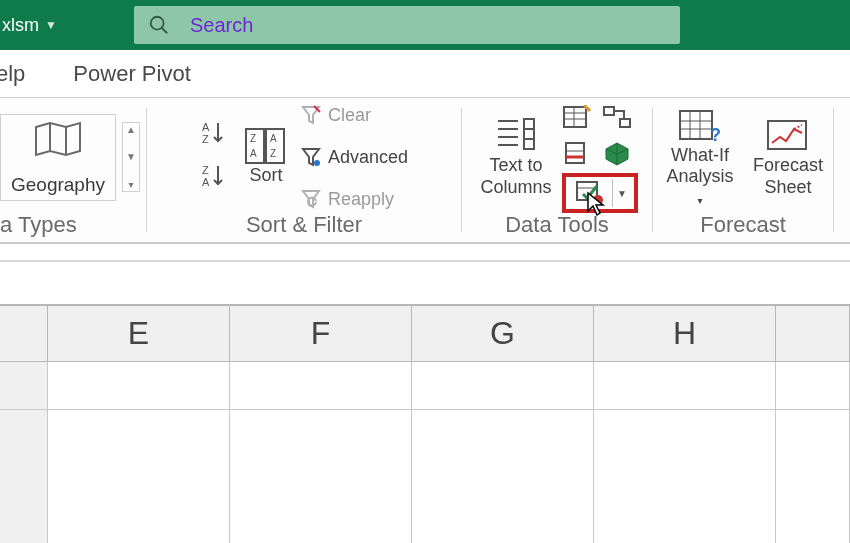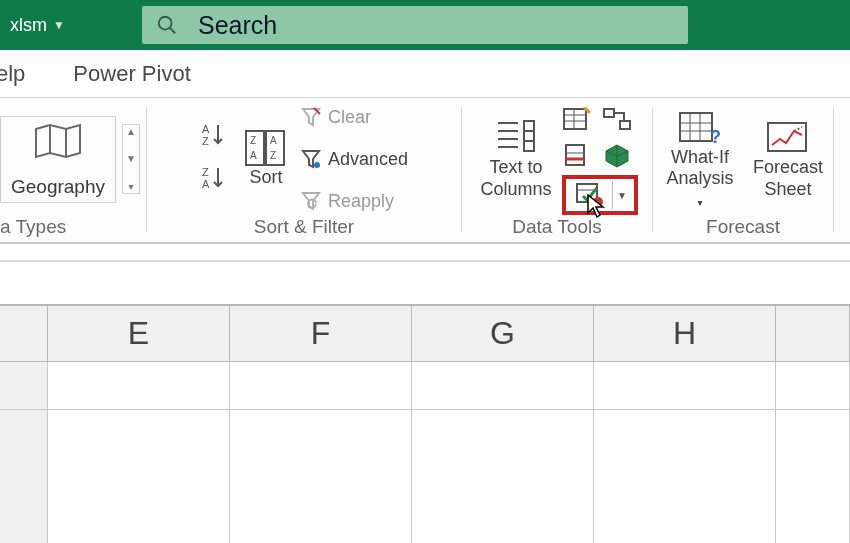--- a/index.html
+++ b/index.html
@@ -12,21 +12,21 @@
     overflow: hidden;
     font-size: 18px;
     color: #3a3a3a;
   }
   
   .titlebar {
     height: 50px;
     background: #0f7b4a;
     display: flex;
     align-items: center;
-    padding-left: 8px;
+    padding-left: 0px;
   }
   .filename-box {
     display: flex;
     align-items: center;
     color: #fff;
     font-size: 18px;
     padding-left: 2px;
     width: 56px;
     overflow: hidden;
     white-space: nowrap;
@@ -42,22 +42,22 @@
     width: 546px;
     background: #8dc7a8;
     border-radius: 2px;
     display: flex;
     align-items: center;
     padding: 0 14px;
   }
   .searchbox svg { flex: 0 0 auto; }
   .search-text {
     margin-left: 20px;
-    color: #0f172a;
-    font-size: 25px;
+    color: #6d28d9;
+    font-size: 20px;
   }
   
   .tabstrip {
     height: 48px;
     border-bottom: 1px solid #d5d5d5;
     display: flex;
     align-items: center;
     padding-left: 0px;
     gap: 40px;
     font-size: 22px;
@@ -87,21 +87,21 @@
     background: #d5d5d5;
     margin: 10px 0;
   }
   .group-body {
     flex: 1;
     display: flex;
     align-items: center;
     gap: 8px;
   }
   .group-label {
-    font-size: 19px;
+    font-size: 22px;
     color: #6a6a6a;
     padding-bottom: 2px;
     white-space: nowrap;
   }
   .vstack { display: flex; flex-direction: column; gap: 15px; align-items: center; }
   .vstack.small { gap: 10px; }
   .btn-big {
     display: flex;
     flex-direction: column;
     align-items: center;

